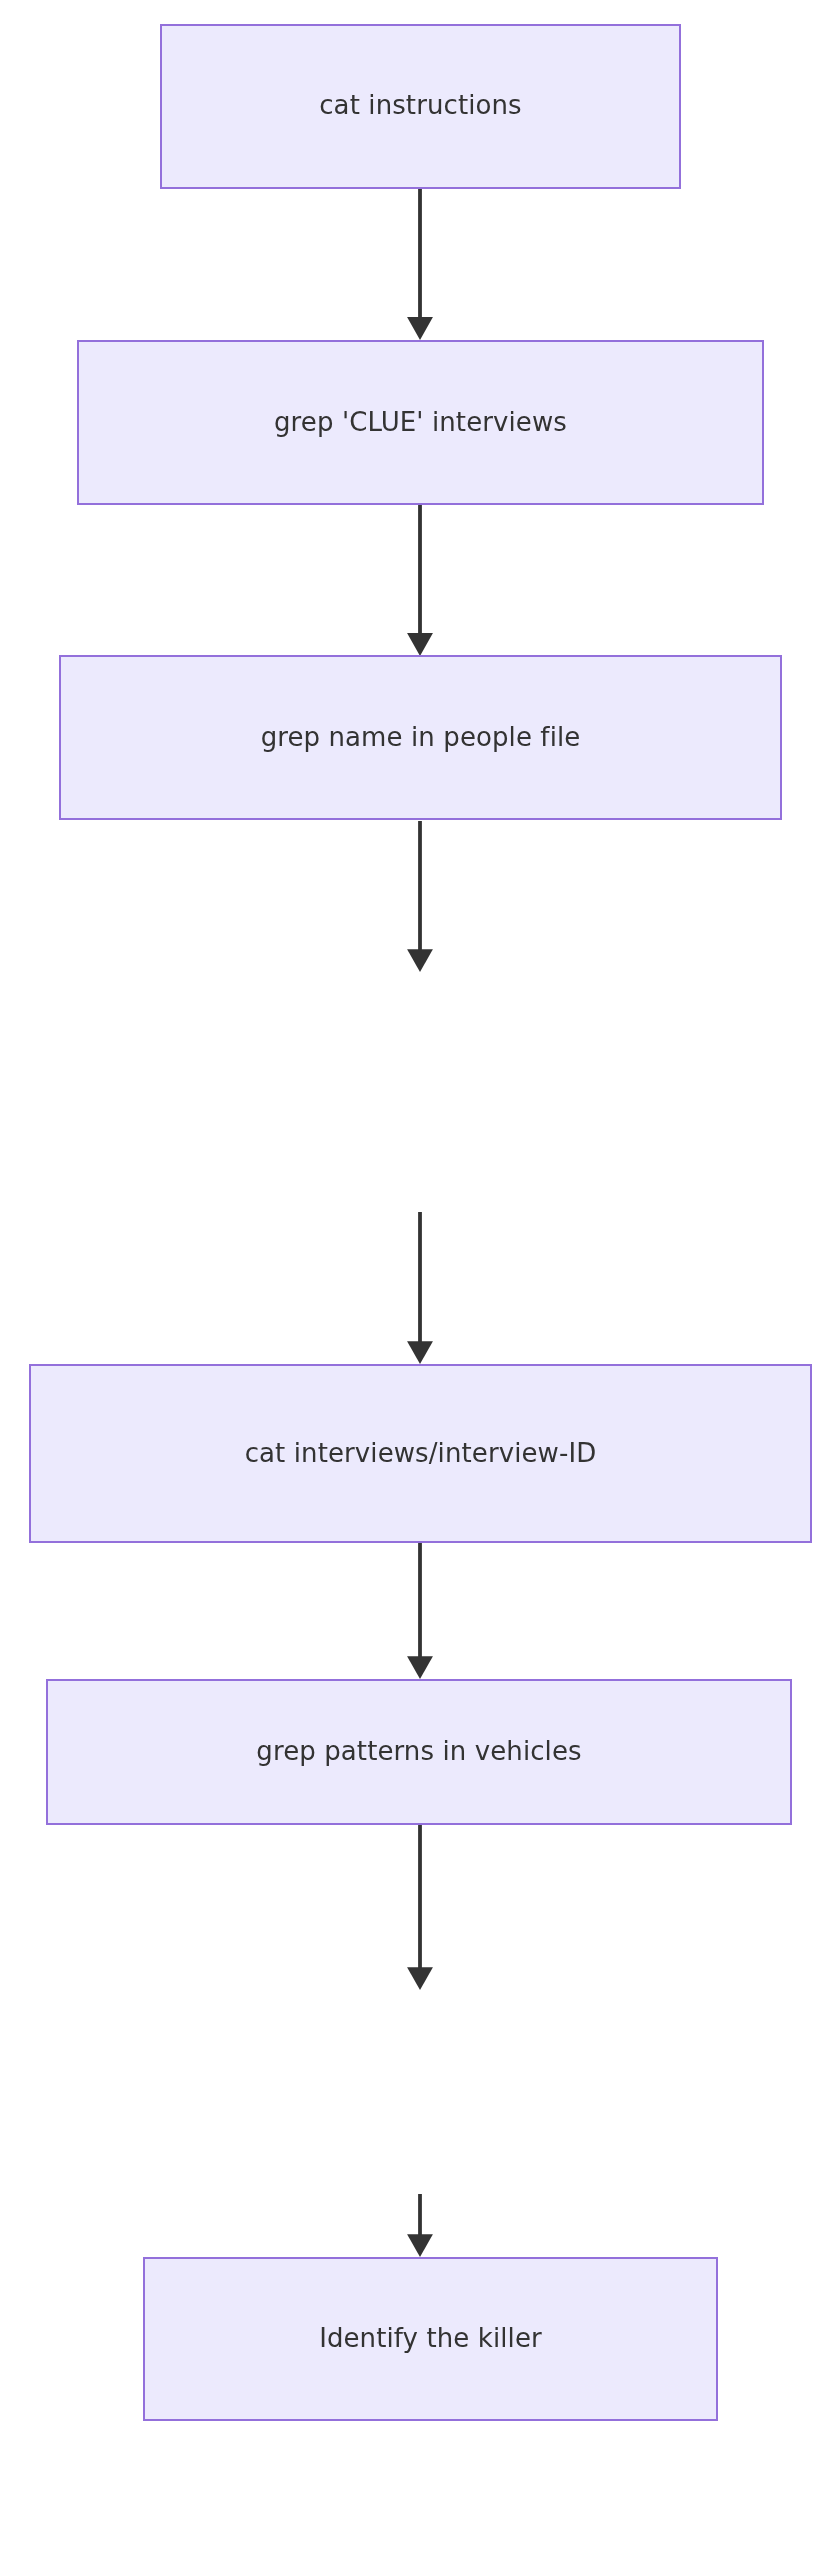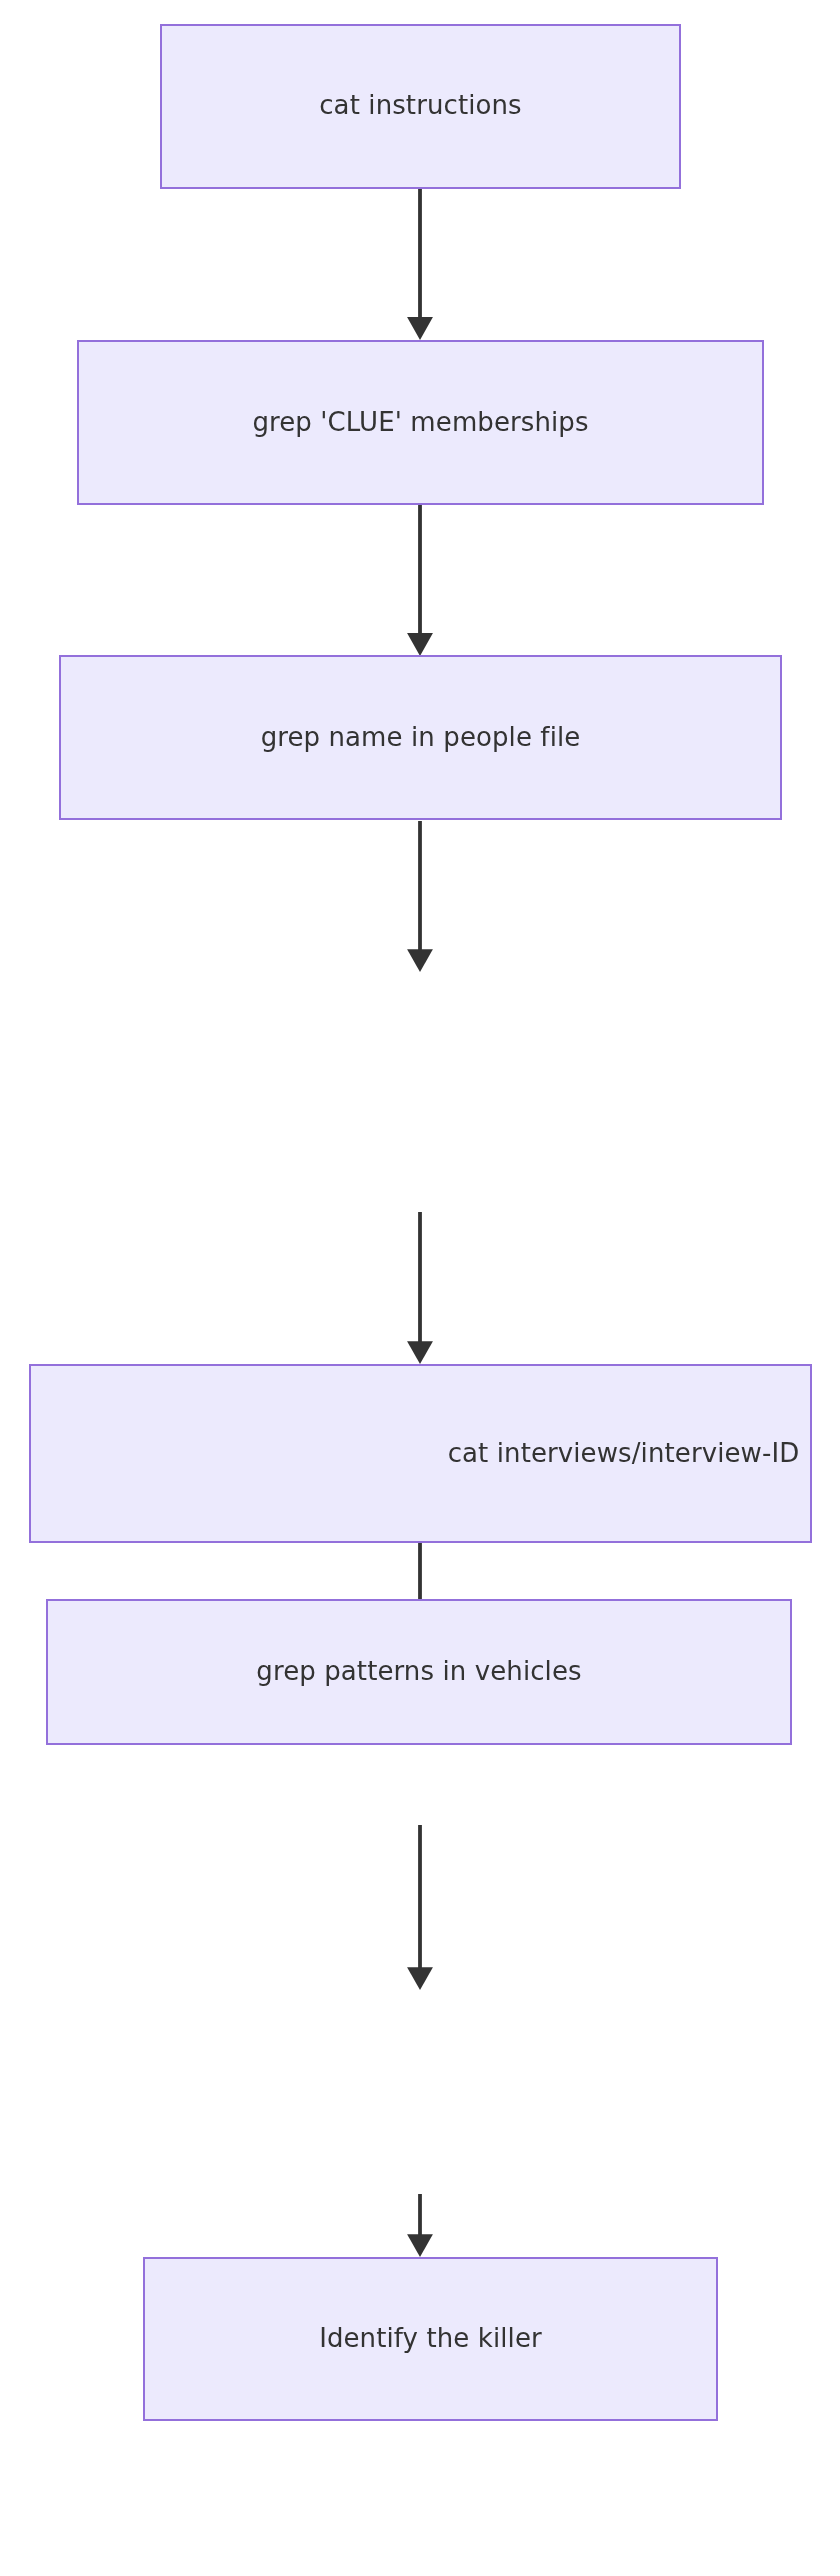--- a/index.html
+++ b/index.html
@@ -87,28 +87,28 @@
       <polygon class="edge-head" points="30,187 64,187 47,217"></polygon>
     </svg>
     <svg class="edge" width="72" height="63" style="left: 384px; top: 2194px;" viewBox="0 0 94 83">
       <line class="edge-line" x1="47" y1="0" x2="47" y2="57"></line>
       <polygon class="edge-head" points="30,53 64,53 47,83"></polygon>
     </svg>
     <div class="node" style="left: 160px; top: 23.6px; width: 521px; height: 165px;">
       <span class="node-label">cat instructions</span>
     </div>
     <div class="node" style="left: 77px; top: 340px; width: 687px; height: 165px;">
-      <span class="node-label">grep 'CLUE' memberships</span>
+      <span class="node-label">grep 'CLUE' interviews</span>
     </div>
     <div class="node" style="left: 59px; top: 655px; width: 723px; height: 165px; text-align: right;">
       <span class="node-label">grep name in people file</span>
     </div>
-    <div class="node" style="left: 29px; top: 1364px; width: 783px; height: 179px; justify-content: flex-end;">
+    <div class="node" style="left: 29px; top: 1364px; width: 783px; height: 179px;">
       <span class="node-label">cat interviews/interview-ID</span>
     </div>
-    <div class="node" style="left: 46px; top: 1599px; width: 746px; height: 146px; text-align: center;">
+    <div class="node" style="left: 46px; top: 1679px; width: 746px; height: 146px; text-align: center;">
       <span class="node-label">grep patterns in vehicles</span>
     </div>
     <div class="node" style="left: 143px; top: 2257px; width: 575px; height: 164px;">
       <span class="node-label">Identify the killer</span>
     </div>
   </div>
 
 
 </body></html>

